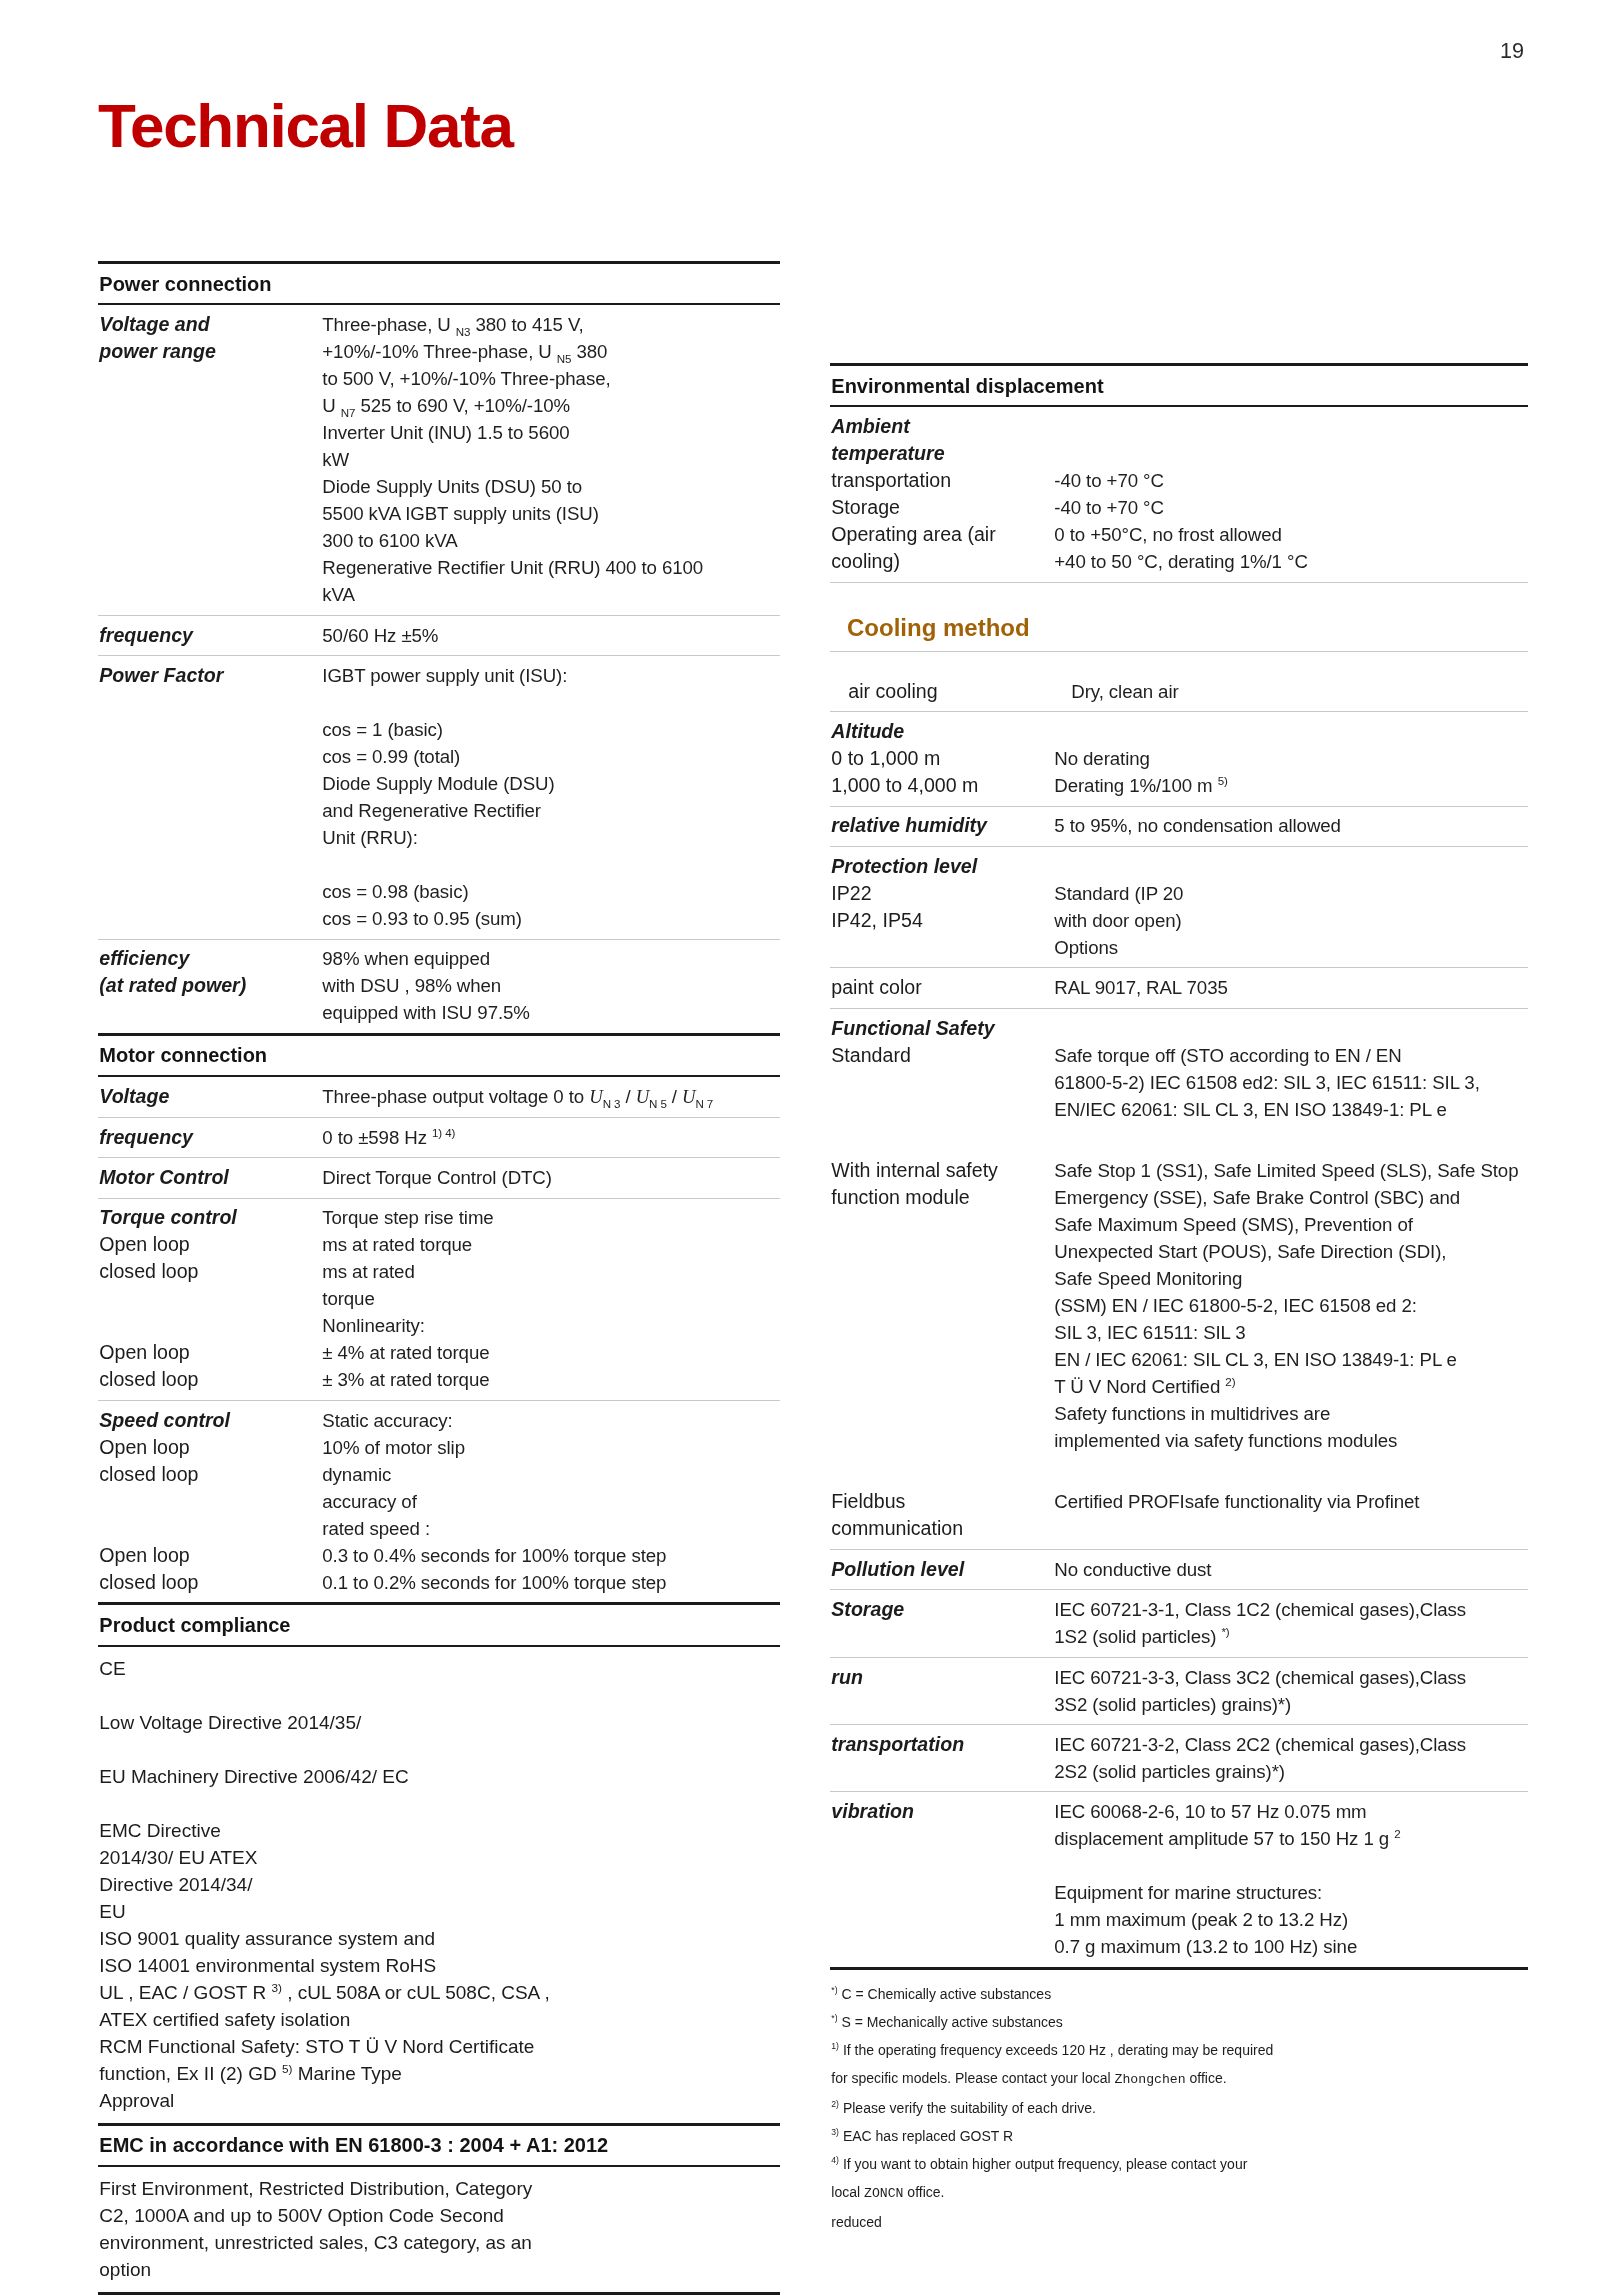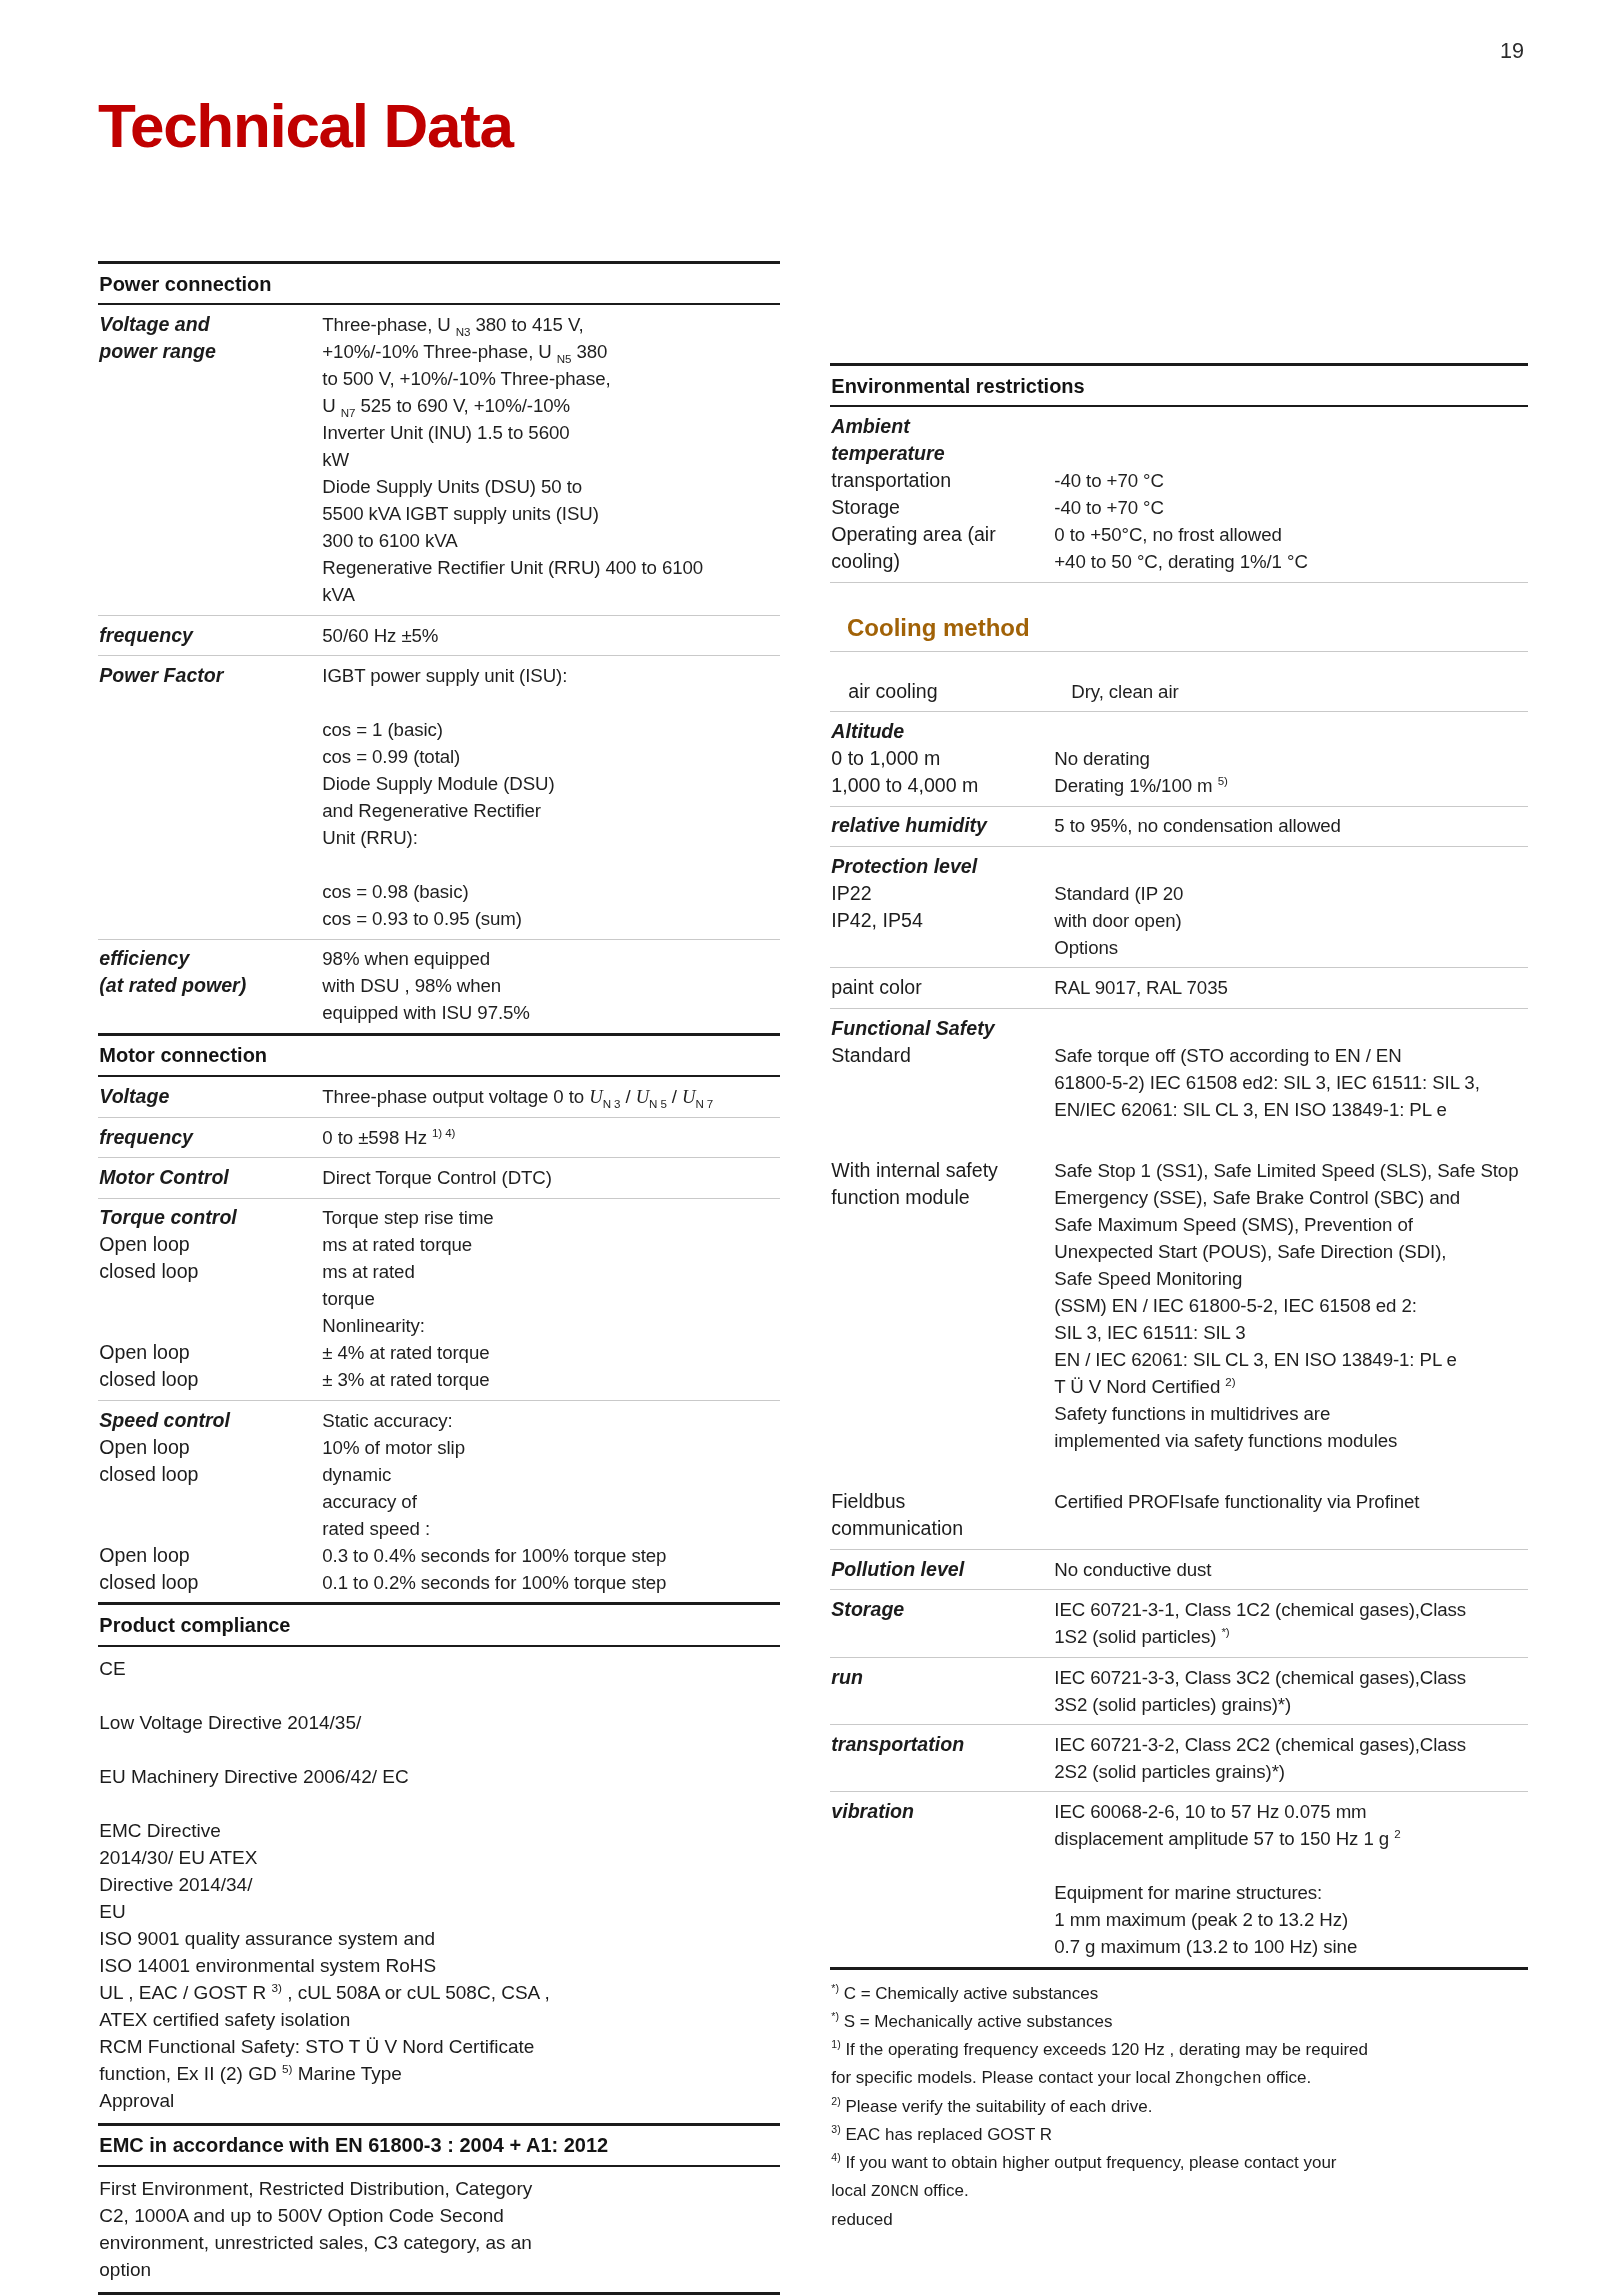--- a/index.html
+++ b/index.html
@@ -30,21 +30,21 @@
   .row.indent .cell-label{padding-left:17px;}
   .cell-label{width:223px;flex:none;font-size:19.6px;line-height:27px;color:#1c1c1c;}
   .cell-label .ln{white-space:nowrap;}
   .cell-label .ln.b{font-weight:bold;font-style:italic;}
   .cell-value{flex:1;font-size:18.7px;line-height:27px;letter-spacing:-0.1px;color:#1f1f1f;}
   .cell-value .ln{white-space:nowrap;}
   .textblock{padding:7.9px 1.3px 9.2px 1.3px;font-size:19px;line-height:27px;}
   .textblock .ln{white-space:nowrap;}
   .rule-thick{border-top:3.3px solid #1b1b1b;height:0;}
   .spacer{width:100%;}
-  .footnotes{padding:10.5px 1.3px 6.5px 1.3px;font-size:17px;line-height:28px;}
+  .footnotes{padding:10.5px 1.3px 6.5px 1.3px;font-size:14px;line-height:28px;}
   .footnotes .ln{white-space:nowrap;}
   sup{font-size:62%;vertical-align:super;line-height:0;}
   sub{font-size:62%;vertical-align:sub;line-height:0;}
   .tt{font-family:"Liberation Mono",monospace;font-size:94%;}
   i.u{font-family:"Liberation Serif",serif;font-style:italic;}
 </style>
 </head>
 <body>
 
 <div class="page">
@@ -195,21 +195,21 @@
       <div class="hdr">EMC in accordance with EN 61800-3 : 2004 + A1: 2012</div>
       <div class="textblock">
         <div class="ln">First Environment, Restricted Distribution, Category</div>
         <div class="ln">C2, 1000A and up to 500V Option Code Second</div>
         <div class="ln">environment, unrestricted sales, C3 category, as an</div>
         <div class="ln">option</div>
       </div>
       <div class="rule-thick"></div>
     </div>
   <div class="col col-right" id="col-right">
-      <div class="hdr">Environmental restrictions</div>
+      <div class="hdr">Environmental displacement</div>
       <div class="row th">
         <div class="cell-label">
           <div class="ln b">Ambient</div>
           <div class="ln b">temperature</div>
           <div class="ln">transportation</div>
           <div class="ln">Storage</div>
           <div class="ln">Operating area (air</div>
           <div class="ln">cooling)</div>
         </div>
         <div class="cell-value">

